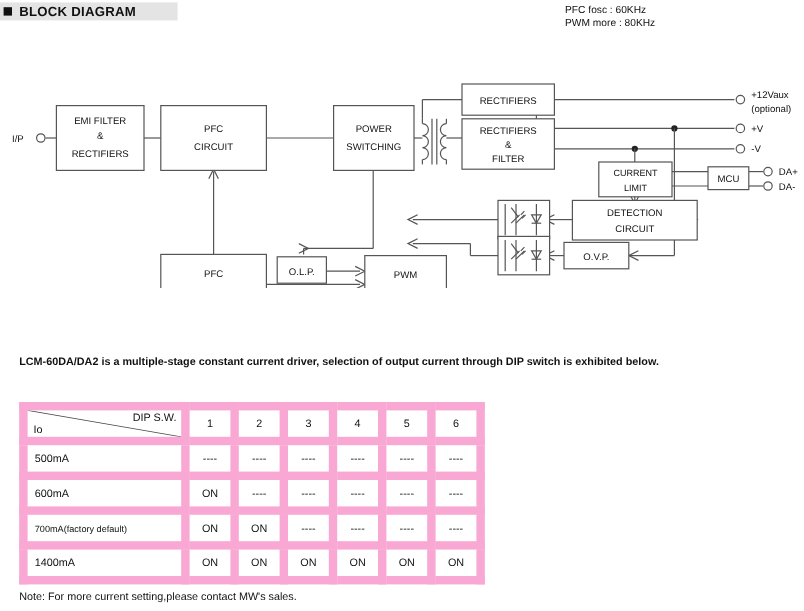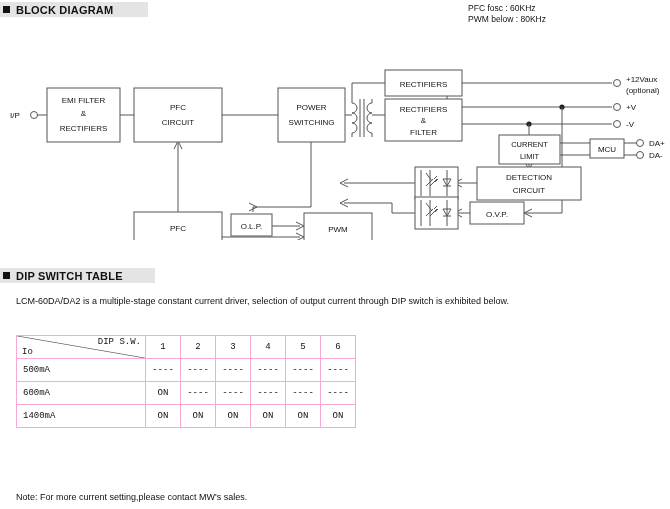--- a/index.html
+++ b/index.html
@@ -49,38 +49,37 @@
     font-size:8px;fill:#111;text-anchor:middle;
   }
   text.lbl.sm{font-size:7.5px;}
   text.pin{
     font-family:"Liberation Sans","DejaVu Sans",sans-serif;
     font-size:8px;fill:#111;text-anchor:start;
   }
 
   
   .intro{
-    position:absolute;font-size:9px;color:#111;white-space:nowrap;
+    position:absolute;font-size:9px;color:#111;white-space:nowrap;font-weight:bold;
   }
 
   
   .dip-wrap{position:absolute;left:16px;top:335px;}
   table.dip{
     border-collapse:collapse;
     font-size:9px;
     color:#111;
   }
   table.dip th,table.dip td{
-    border:1px solid #f9a8d4;
+    border:7px solid #f9a8d4;
     height:22px;
     text-align:center;
     vertical-align:middle;
     padding:0;
     font-weight:normal;
-    font-family:Liberation Mono, monospace;
   }
   table.dip td.io{
     text-align:left;padding-left:6px;width:122px;white-space:nowrap;
   }
   table.dip td.sw{width:34px;}
   table.dip th.sw{width:34px;font-weight:normal;}
   .corner{
     position:relative;width:122px;height:32px;padding:0;
   }
   .corner .diag{
@@ -102,21 +101,21 @@
 
 <div class="page">
 
   <div class="section-header" style="left:0px;top:2px;width:148px;">
     <span class="sq"></span>
     <span class="txt">BLOCK DIAGRAM</span>
   </div>
 
   <div class="fosc" style="right:12px;top:3px;">
     <div>PFC fosc : 60KHz</div>
-    <div>PWM below : 80KHz</div>
+    <div>PWM more : 80KHz</div>
   </div>
 
   <div id="diagram">
   <svg width="670" height="185" viewBox="0 0 670 185" xmlns="http://www.w3.org/2000/svg">
 
     <line class="wire" x1="38" y1="60" x2="47" y2="60"></line>
     <circle class="term" cx="34" cy="60" r="3.5"></circle>
 
     <line class="wire" x1="120" y1="60" x2="134" y2="60"></line>
 
@@ -307,24 +306,20 @@
     <text class="pin" x="10" y="63">I/P</text>
     <text class="pin" x="626" y="27">+12Vaux</text>
     <text class="pin" x="626" y="38">(optional)</text>
     <text class="pin" x="626" y="55">+V</text>
     <text class="pin" x="626" y="72">-V</text>
     <text class="pin" x="649" y="91">DA+</text>
     <text class="pin" x="649" y="103">DA-</text>
   </svg>
   </div>
 
-  <div class="section-header" style="left:0px;top:268px;width:155px;">
-    <span class="sq"></span>
-    <span class="txt">DIP SWITCH TABLE</span>
-  </div>
 
   <div class="intro" style="left:16px;top:296px;">LCM-60DA/DA2 is a multiple-stage constant current driver, selection of output current through DIP switch is exhibited below.</div>
 
   <div class="dip-wrap">
     <table class="dip">
       <thead>
         <tr>
           <td class="corner">
             <svg class="diag" viewBox="0 0 122 32" preserveAspectRatio="none">
               <line x1="0" y1="0" x2="122" y2="32" stroke="#444" stroke-width="1"></line>
@@ -353,20 +348,29 @@
         <tr>
           <td class="io">600mA</td>
           <td class="sw">ON</td>
           <td class="sw">----</td>
           <td class="sw">----</td>
           <td class="sw">----</td>
           <td class="sw">----</td>
           <td class="sw">----</td>
         </tr>
         <tr>
+          <td class="io tiny">700mA(factory default)</td>
+          <td class="sw">ON</td>
+          <td class="sw">ON</td>
+          <td class="sw">----</td>
+          <td class="sw">----</td>
+          <td class="sw">----</td>
+          <td class="sw">----</td>
+        </tr>
+        <tr>
           <td class="io">1400mA</td>
           <td class="sw">ON</td>
           <td class="sw">ON</td>
           <td class="sw">ON</td>
           <td class="sw">ON</td>
           <td class="sw">ON</td>
           <td class="sw">ON</td>
         </tr>
       </tbody>
     </table>

